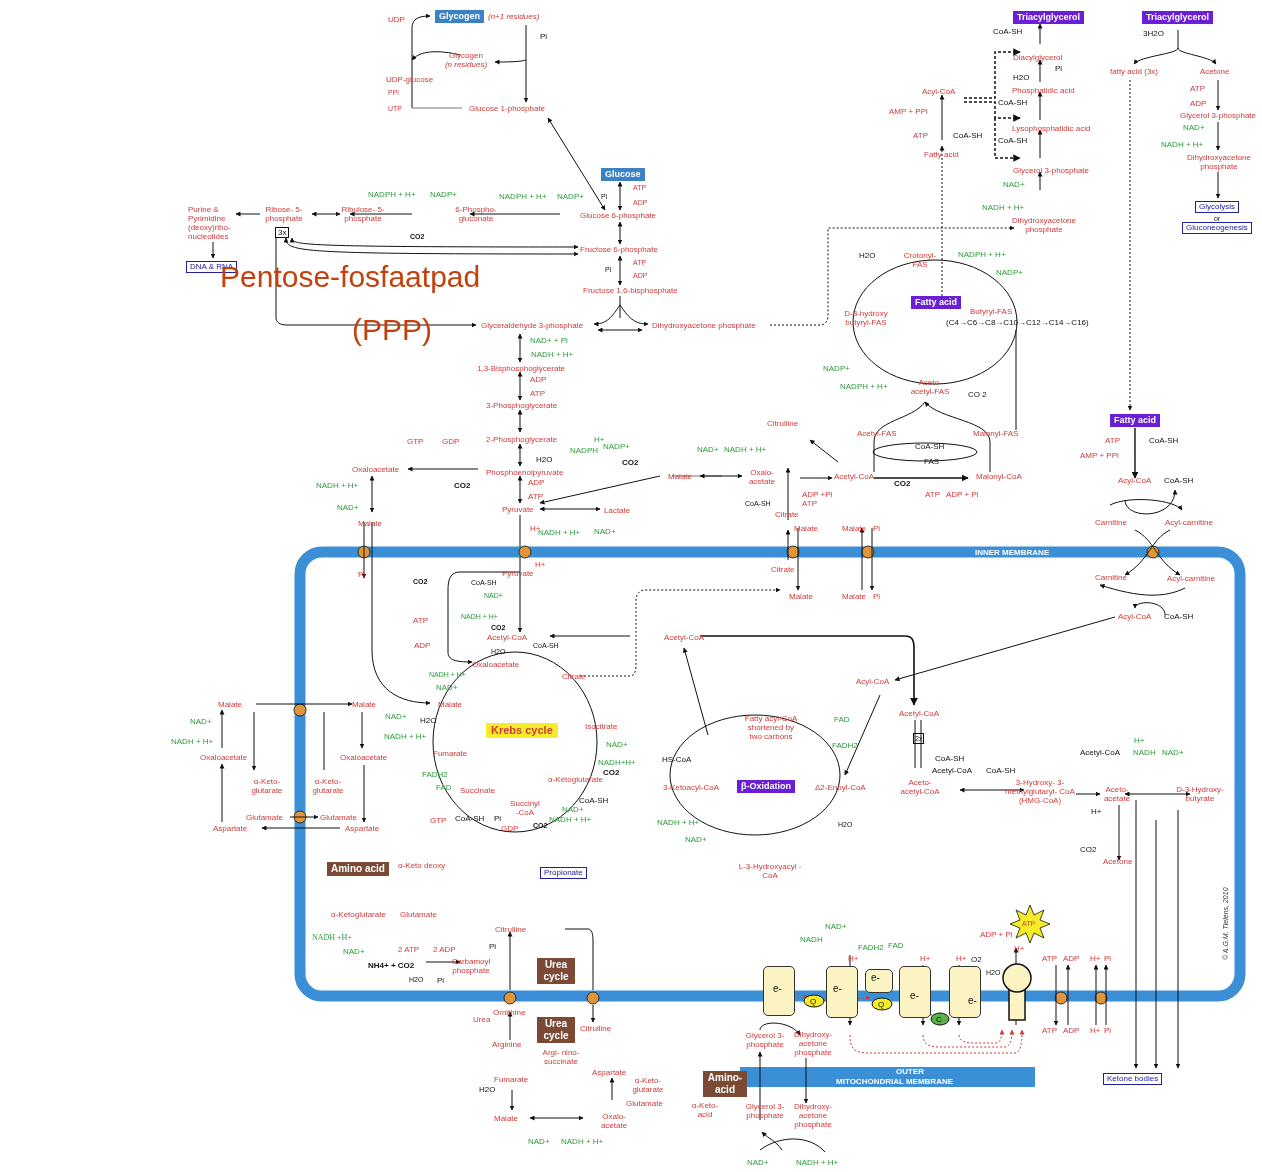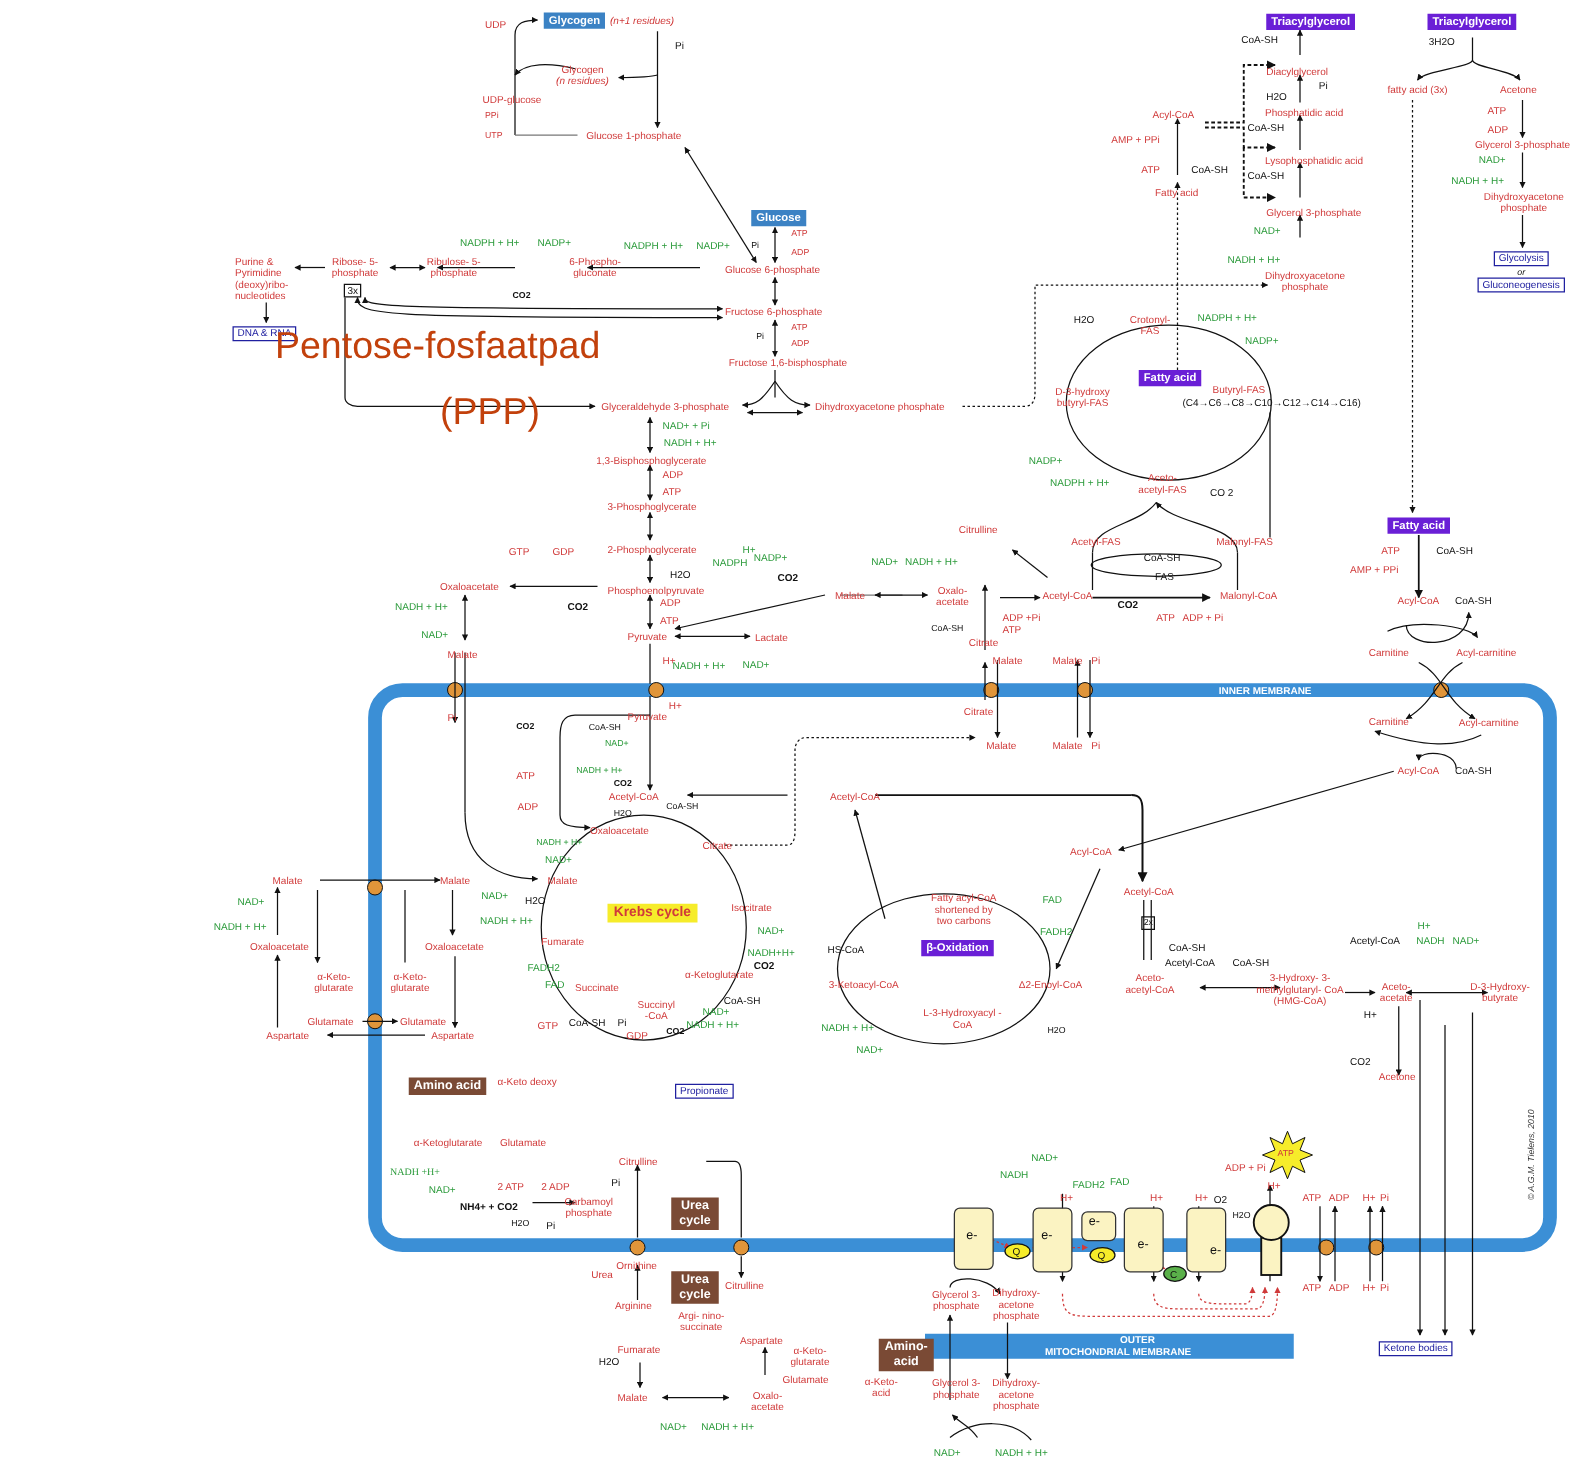--- a/index.html
+++ b/index.html
@@ -235,21 +235,21 @@
 <span class="memlabel" style="left:836px;top:1077px;">MITOCHONDRIAL MEMBRANE</span>
 
 <span class="box blue" style="left:435px;top:10px;">Glycogen</span>
 <span class="t" style="left:488px;top:12px;font-style:italic;">(n+1 residues)</span>
 <span class="box blue" style="left:601px;top:168px;">Glucose</span>
 <span class="box purple" style="left:1013px;top:11px;">Triacylglycerol</span>
 <span class="box purple" style="left:1142px;top:11px;">Triacylglycerol</span>
 <span class="box purple" style="left:911px;top:296px;">Fatty acid</span>
 <span class="box purple" style="left:1110px;top:414px;">Fatty acid</span>
 <span class="box yellow" style="left:486px;top:723px;font-weight:bold;">Krebs cycle</span>
-<span class="box purple" style="left:737px;top:752px;">β-Oxidation</span>
+<span class="box purple" style="left:737px;top:780px;">β-Oxidation</span>
 <span class="box brown" style="left:327px;top:862px;">Amino acid</span>
 <span class="box brown" style="left:537px;top:958px;width:30px;white-space:normal;">Urea cycle</span>
 <span class="box brown" style="left:537px;top:1017px;width:30px;white-space:normal;">Urea cycle</span>
 <span class="box brown" style="left:687px;top:1071px;width:36px;white-space:normal;margin-left:16px;">Amino-acid</span>
 
 <span class="outline" style="left:186px;top:261px;">DNA &amp; RNA</span>
 <span class="outline" style="left:1195px;top:201px;">Glycolysis</span>
 <span class="t k c" style="left:1217px;top:214px;font-style:italic;font-size:7px;">or</span>
 <span class="outline" style="left:1182px;top:222px;">Gluconeogenesis</span>
 <span class="outline" style="left:540px;top:867px;">Propionate</span>
@@ -484,21 +484,21 @@
 
 <span class="t" style="left:856px;top:677px;">Acyl-CoA</span>
 <span class="t c" style="left:771px;top:714px;white-space:normal;width:60px;">Fatty acyl-CoA shortened by two carbons</span>
 <span class="t g" style="left:834px;top:715px;">FAD</span>
 <span class="t g" style="left:832px;top:741px;">FADH2</span>
 <span class="t k" style="left:662px;top:755px;">HS-CoA</span>
 <span class="t" style="left:663px;top:783px;">3-Ketoacyl-CoA</span>
 <span class="t" style="left:815px;top:783px;">Δ2-Enoyl-CoA</span>
 <span class="t g" style="left:657px;top:818px;">NADH + H+</span>
 <span class="t g" style="left:685px;top:835px;">NAD+</span>
-<span class="t c" style="left:770px;top:806px;white-space:normal;width:70px;">L-3-Hydroxyacyl -CoA</span>
+<span class="t c" style="left:770px;top:862px;white-space:normal;width:70px;">L-3-Hydroxyacyl -CoA</span>
 <span class="t k" style="left:838px;top:820px;font-size:7px;">H2O</span>
 
 <span class="t" style="left:899px;top:709px;">Acetyl-CoA</span>
 <span class="t k" style="left:913px;top:733px;border:1px solid #111;padding:0 1px;font-size:7px;">2x</span>
 <span class="t k" style="left:935px;top:754px;">CoA-SH</span>
 <span class="t k" style="left:932px;top:766px;">Acetyl-CoA</span>
 <span class="t k" style="left:986px;top:766px;">CoA-SH</span>
 <span class="t c" style="left:920px;top:778px;white-space:normal;width:40px;">Aceto- acetyl-CoA</span>
 <span class="t c" style="left:1040px;top:778px;white-space:normal;width:70px;">3-Hydroxy- 3-methylglutaryl- CoA (HMG-CoA)</span>
 <span class="t k" style="left:1080px;top:748px;">Acetyl-CoA</span>

